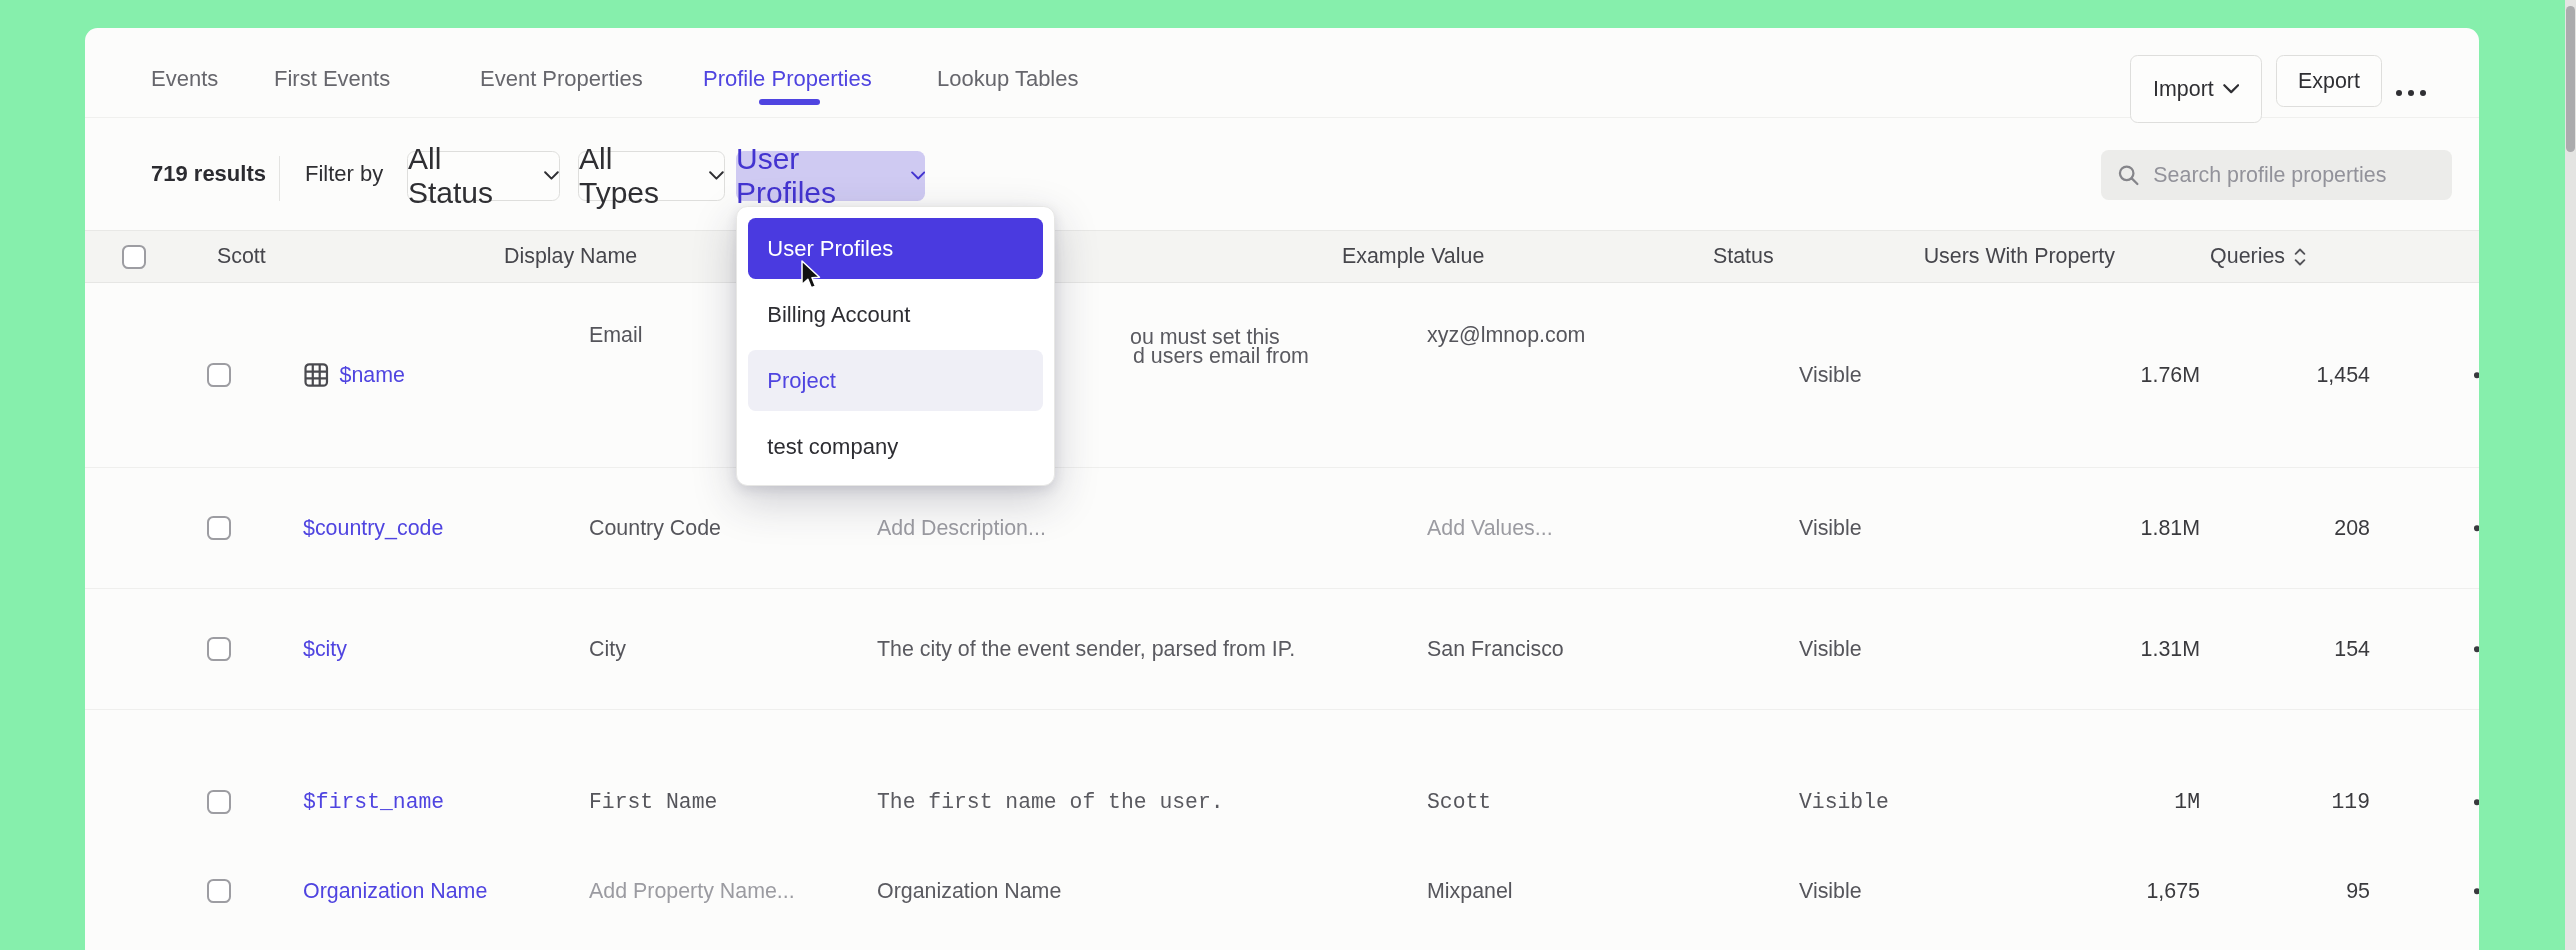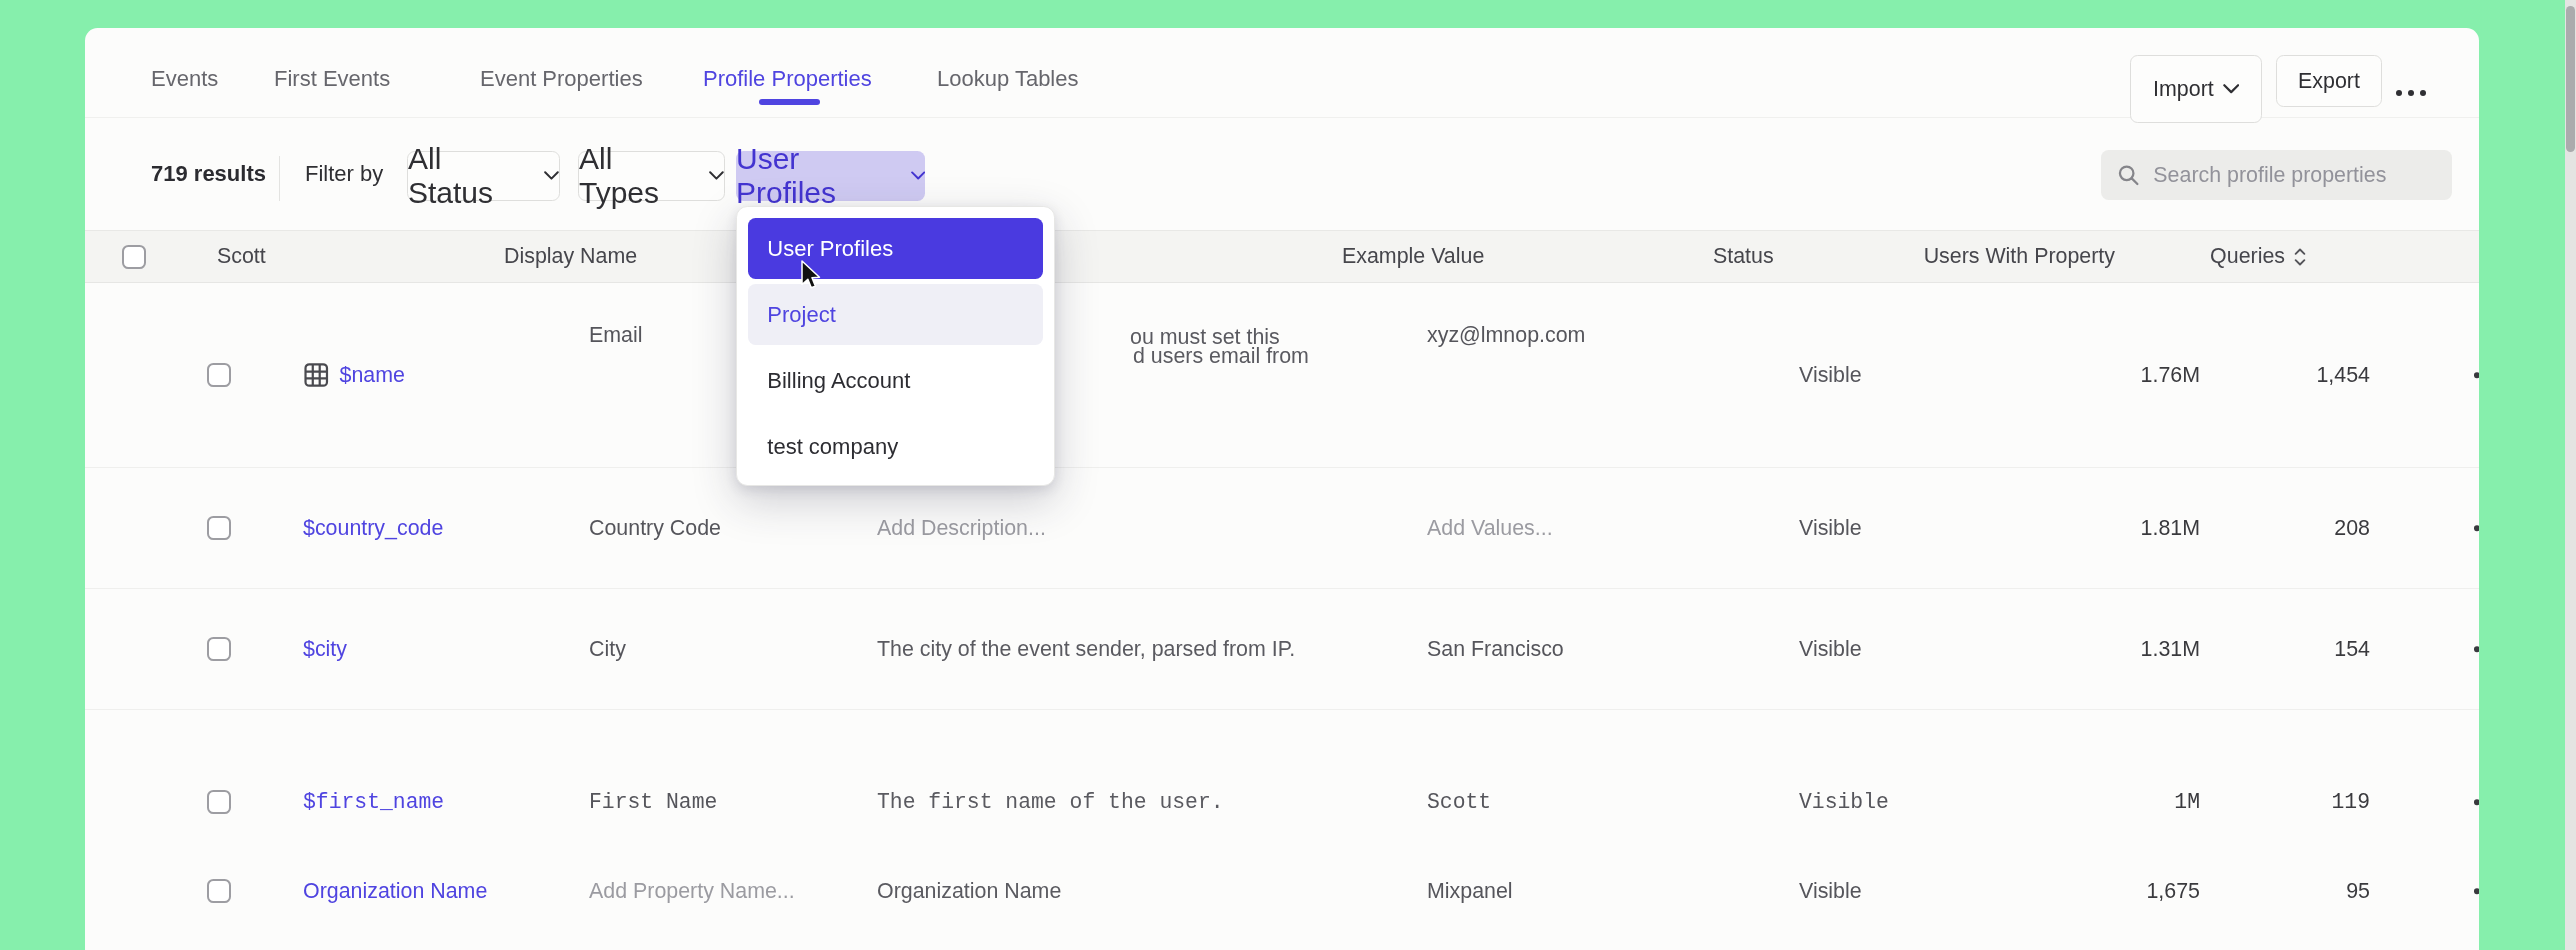--- a/index.html
+++ b/index.html
@@ -263,22 +263,22 @@
         <div class="cell c-queries num">95</div>
         <div class="cell c-dots">
           <div class="dots">
               <i style="width:5.7px;height:5.7px;background:#3a3a3e;"></i>
             </div>
         </div>
       </div>
 
       <div class="dropdown">
         <div class="dd-item sel">User Profiles</div>
+        <div class="dd-item">Billing Account</div>
         <div class="dd-item hov">Project</div>
-        <div class="dd-item">Billing Account</div>
         <div class="dd-item">test company</div>
       </div>
 
       <div class="cursor">
         <svg width="23" height="33" viewBox="0 0 24 35">
           <path d="M3,1 L3,26 L9.2,20.5 L12.8,29.5 L17.2,27.7 L13.6,18.9 L21.5,18.3 Z" fill="#111111" stroke="#ffffff" stroke-width="1.6" stroke-linejoin="round"></path>
         </svg>
       </div>
 
     </div>

